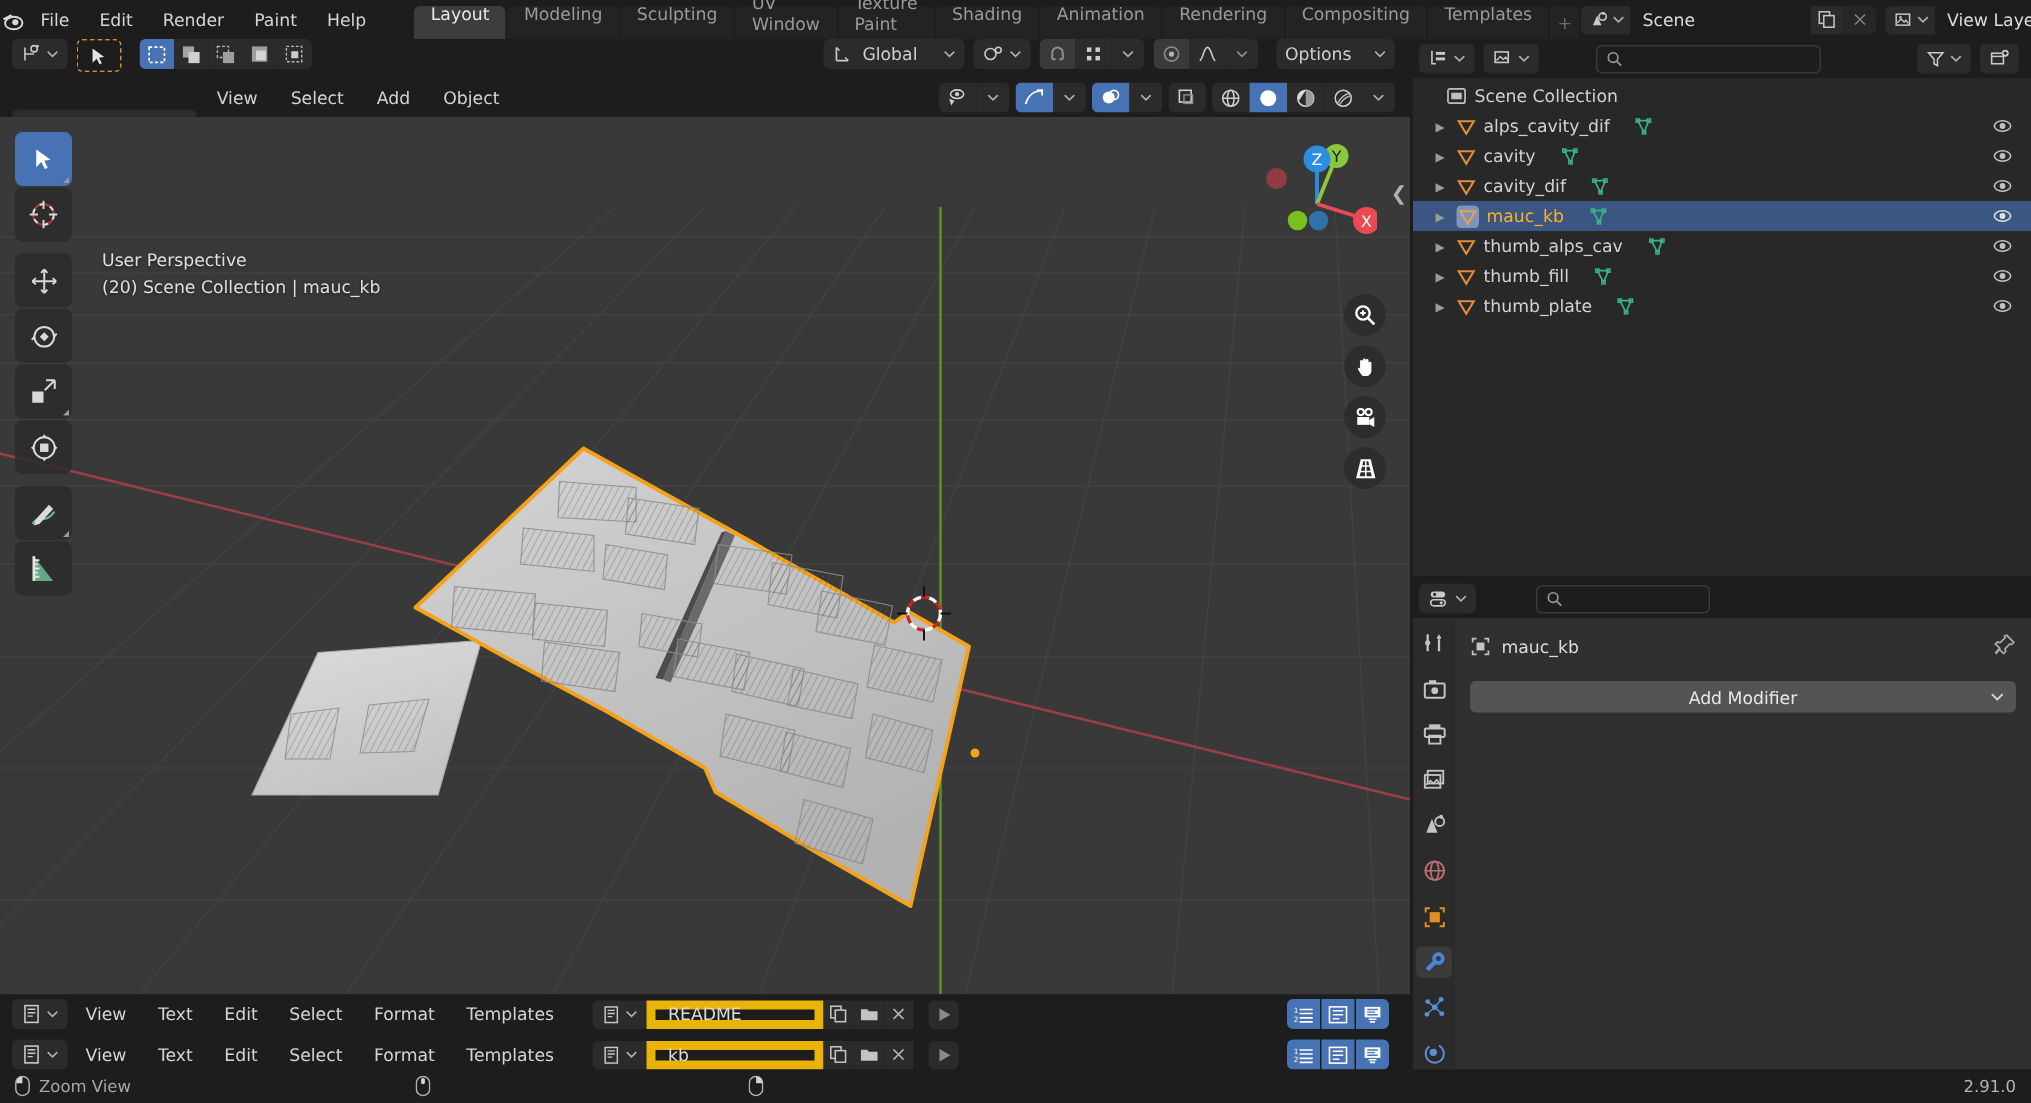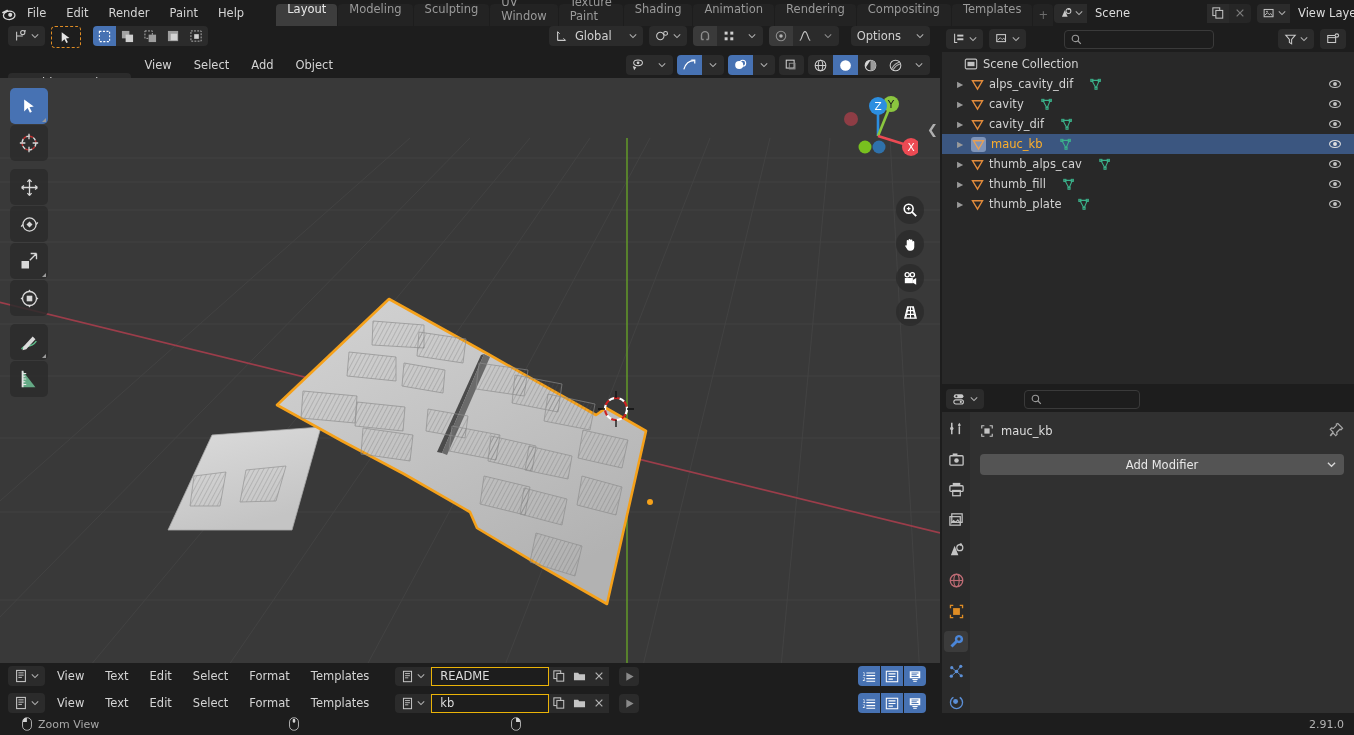--- a/index.html
+++ b/index.html
@@ -149,36 +149,36 @@
     display: flex; align-items: center; justify-content: center; position: relative; color: #e8e8e8;
   }
   .add-mod .chev { position: absolute; right: 8px; }
 
   
   .txted { position: absolute; left: 0; width: 940px; height: 26px; background: #1d1d1d;
            display: flex; align-items: center; padding-left: 8px; gap: 3px; }
   .txted.one { top: 663px; }
   .txted.two { top: 690px; }
   .te-name {
-    background: #1d1d1d; border: 1px solid #eab308; height: 19px; display:flex; align-items:center;
+    background: #1d1d1d; border: 6px solid #eab308; height: 19px; display:flex; align-items:center;
     padding: 0 8px; width: 118px; color: #dcdcdc; border-radius: 0; text-align: right;
   }
   .te-btn { background: #2b2b2b; height: 19px; width: 20px; display:flex; align-items:center; justify-content:center; }
   .te-toggles { margin-left: auto; display: flex; gap: 1px; padding-right: 14px; }
   .te-tog { width: 22px; height: 20px; background: #4772b3; display:flex; align-items:center; justify-content:center; }
   .te-tog:first-child { border-radius: 4px 0 0 4px; }
   .te-tog:last-child { border-radius: 0 4px 4px 0; }
 
   
   .statusbar {
     position: absolute; left: 0; bottom: 0; width: 1354px; height: 22px;
     background: #1d1d1d; display: flex; align-items: center; padding: 0 10px;
     color: #a8a8a8; font-size: 11px;
   }
-  .sb-item { display: flex; align-items: center; gap: 6px; margin-left: 12px; }
+  .sb-item { display: flex; align-items: center; gap: 6px; }
   .sb-version { margin-left: auto; color: #b4b4b4; }
 </style>
 </head>
 <body>
 
 <div id="app">
 
   <div class="topbar">
     <div class="blender-logo">
       <svg width="17" height="17" viewBox="0 0 20 20">
@@ -611,20 +611,24 @@
         </div>
         <div class="tool">
           <svg width="22" height="22" viewBox="0 0 24 24">
             <path d="M5 3v18h14z" fill="#6fbf95" opacity="0.85"></path>
             <path d="M5 3v18" stroke="#e4e4e4" stroke-width="2" fill="none"></path>
             <path d="M5 6h4M5 9h3M5 12h4M5 15h3M5 18h4" stroke="#e4e4e4" stroke-width="1.3"></path>
           </svg>
         </div>
       </div>
 
+      <div class="vp-text">
+        <div>User Perspective</div>
+        <div>(20) Scene Collection | mauc_kb</div>
+      </div>
 
       <div class="side-arrow">❮</div>
 
       <div class="gizmo">
         <svg width="84" height="84" viewBox="0 0 84 84">
           <line x1="44" y1="46" x2="44" y2="16" stroke="#2c8ee0" stroke-width="2.6"></line>
           <line x1="44" y1="46" x2="57" y2="14" stroke="#8bc63f" stroke-width="2.6"></line>
           <line x1="44" y1="46" x2="76" y2="56" stroke="#ec4a53" stroke-width="2.6"></line>
           <circle cx="17" cy="29" r="7" fill="#8e3d45"></circle>
           <circle cx="31" cy="57" r="6.5" fill="#78c01f"></circle>

